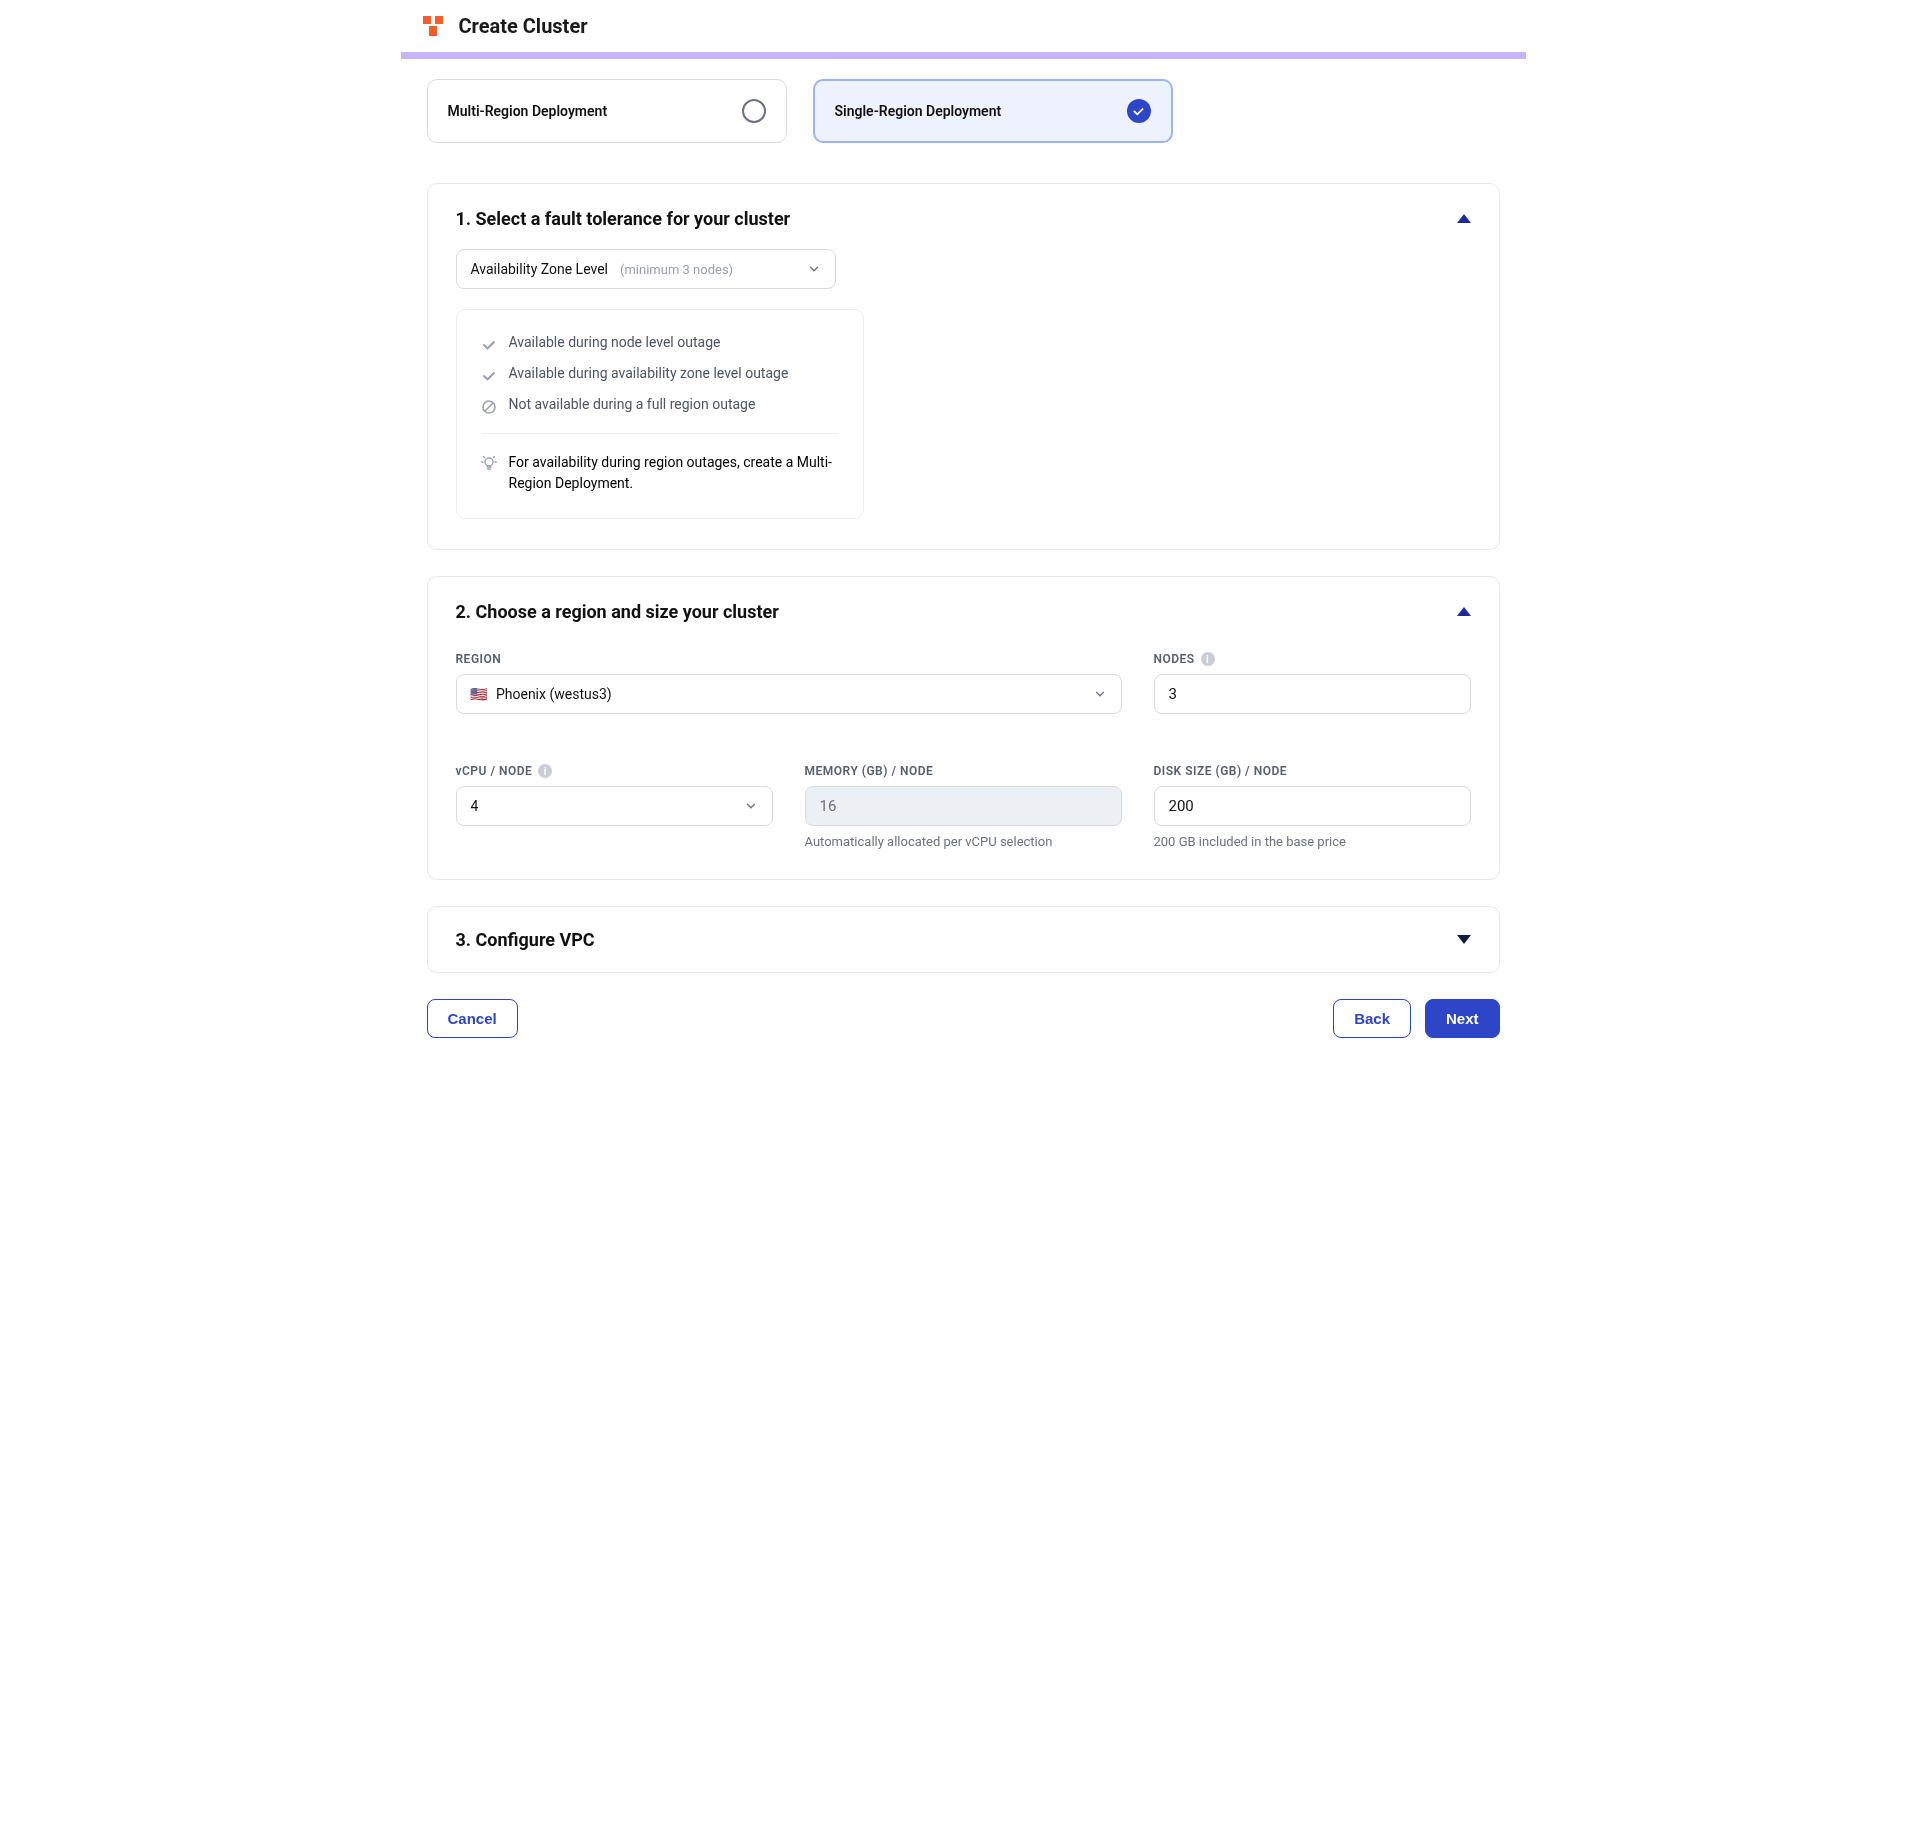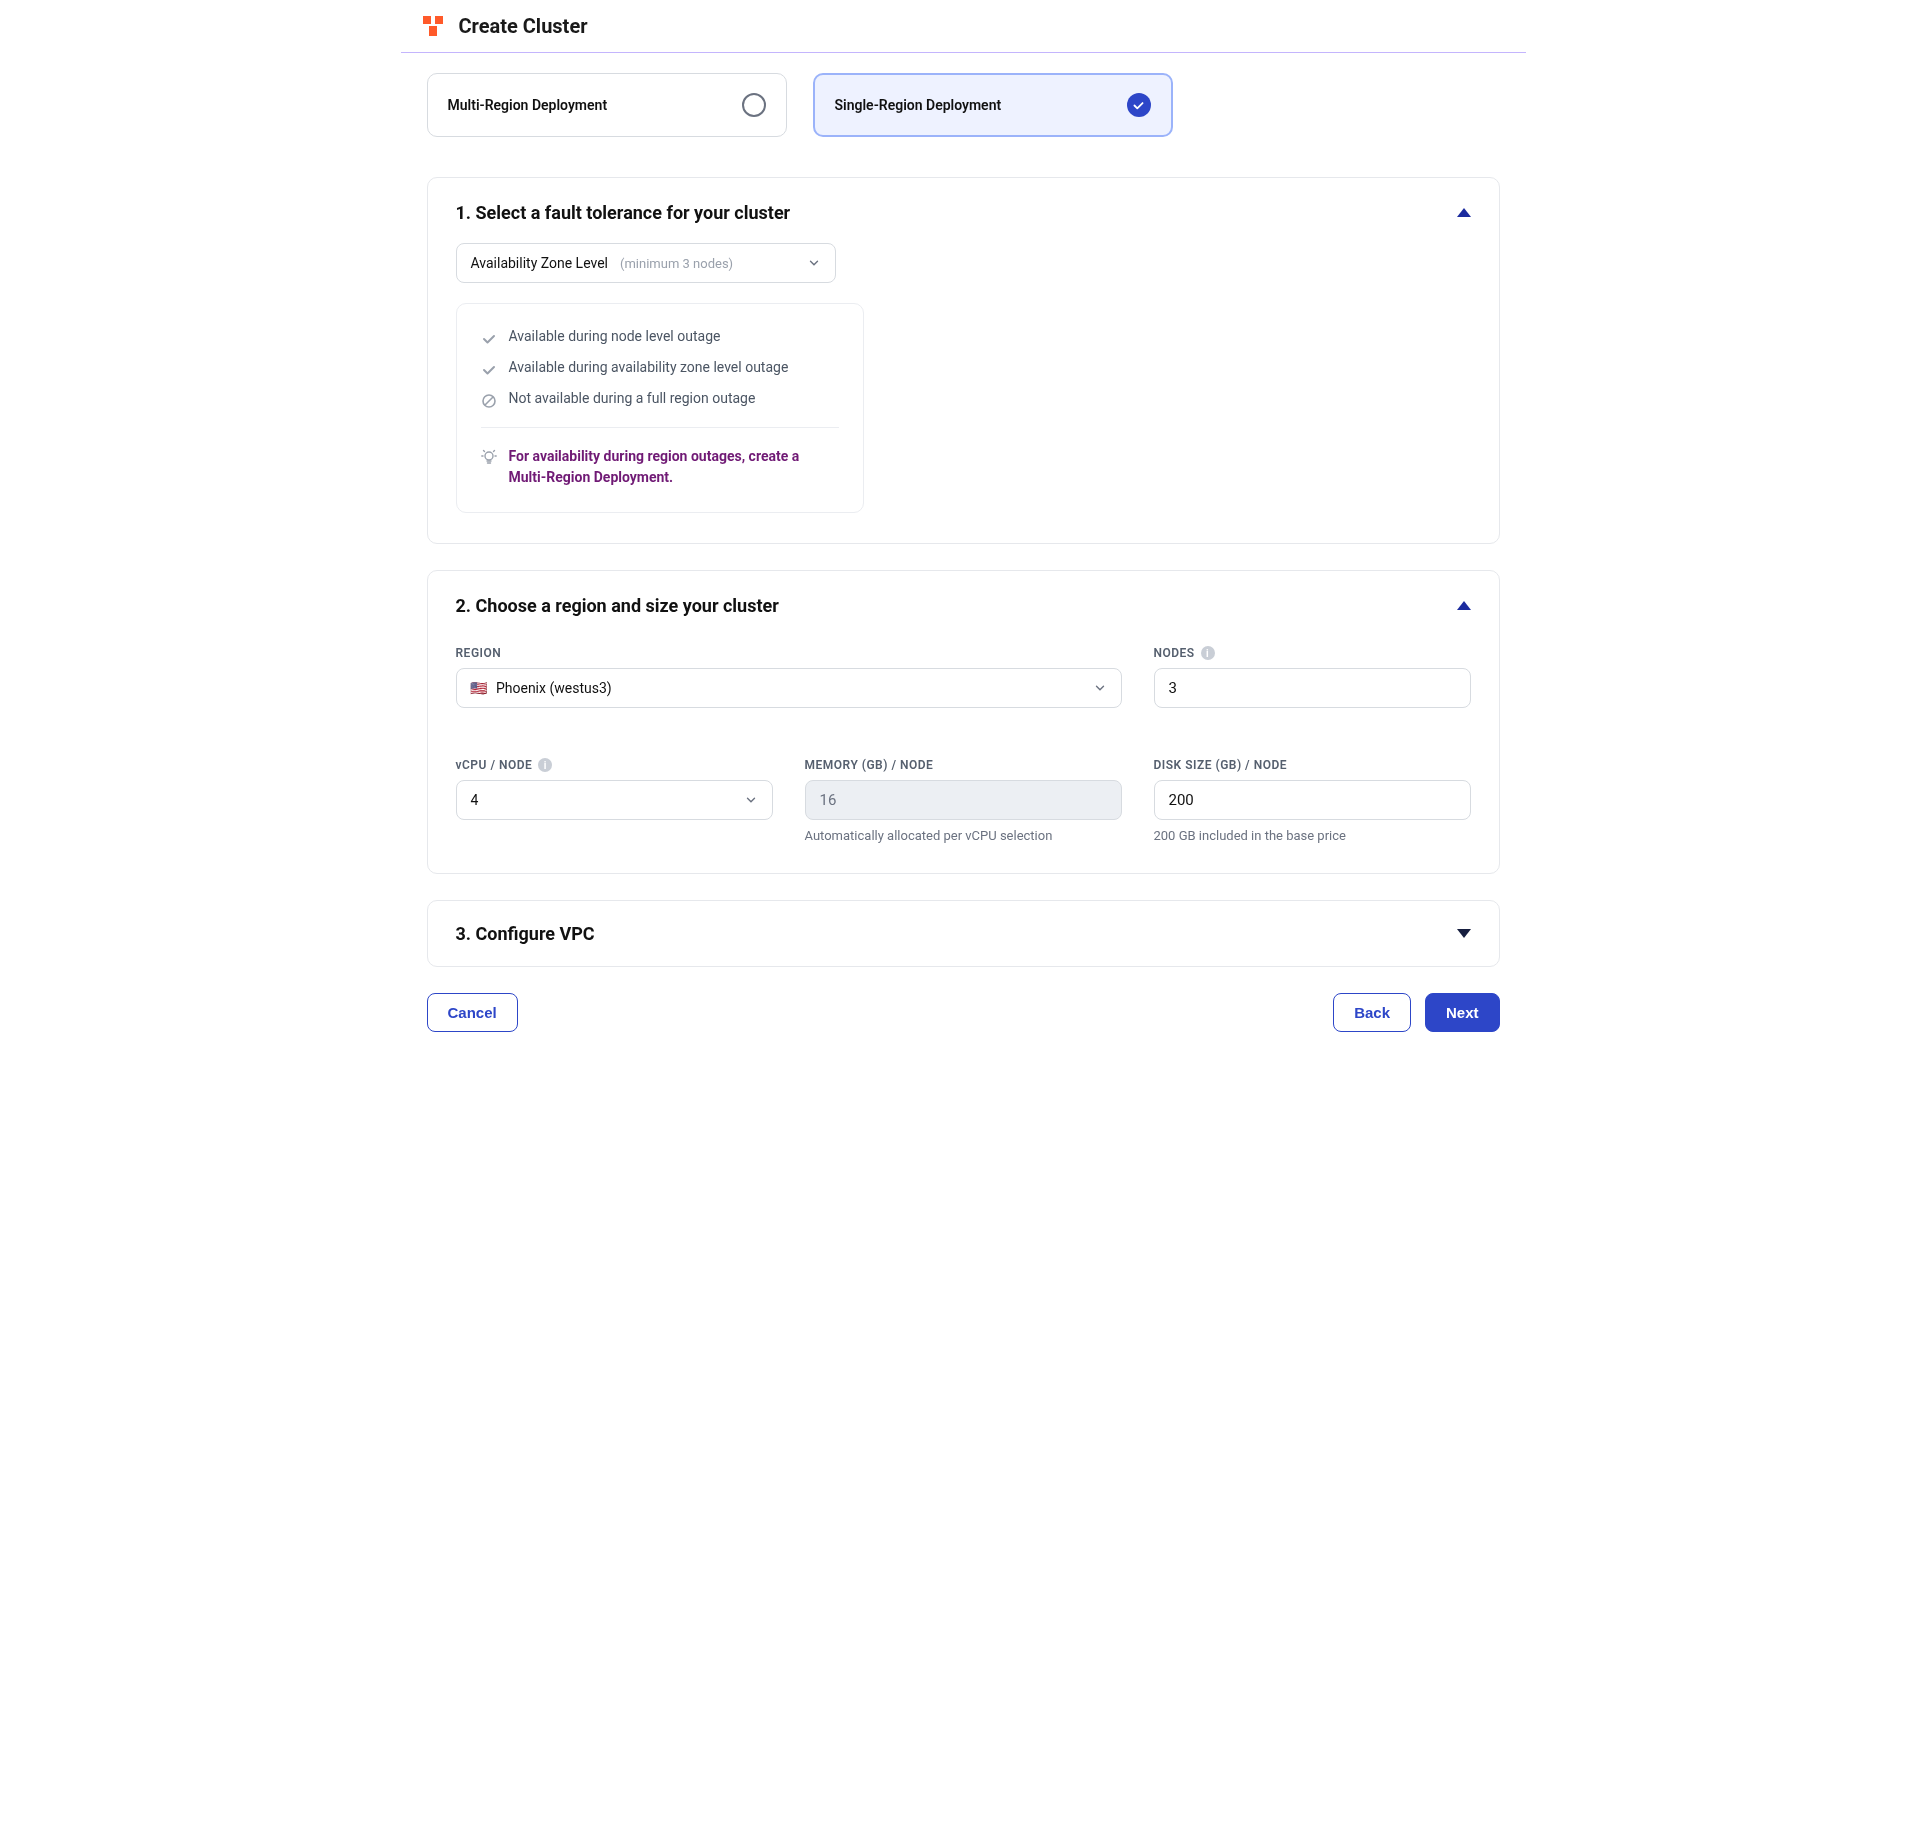--- a/index.html
+++ b/index.html
@@ -9,21 +9,21 @@
     color: #111;
     width: 1125px;
     margin: 0 auto;
     font-size: 14px;
   }
   .topbar {
     display: flex;
     align-items: center;
     gap: 12px;
     padding: 14px 18px;
-    border-bottom: 1px solid #c4b5fd;
+    border-bottom: 7px solid #c4b5fd;
   }
   .logo { width: 28px; height: 24px; }
   .page-title { font-size: 20px; font-weight: 700; color: #1a1a1a; }
   .content {
     padding: 20px 26px 40px;
   }
   .deploy-row {
     display: flex;
     gap: 26px;
     margin-bottom: 40px;
@@ -120,21 +120,21 @@
   .ft-item {
     display: flex;
     align-items: flex-start;
     gap: 12px;
     padding: 6px 0;
     color: #4b5563;
     font-size: 14px;
   }
   .ft-item svg, .ft-item .bulb { width: 16px; height: 16px; flex: none; margin-top: 3px; }
   .ft-divider { border: none; border-top: 1px solid #ebedf1; margin: 12px 0; }
-  .ft-tip { color: #701a75; line-height: 1.5; font-weight: bold; }
+  .ft-tip { color: #000000; line-height: 1.5; }
 
   .grid3 {
     display: grid;
     grid-template-columns: 1fr 1fr 1fr;
     gap: 24px 32px;
   }
   .grid3 .field-2span { grid-column: span 2; }
   .input, .input-disabled {
     width: 100%;
     border: 1px solid #d7dbe0;

